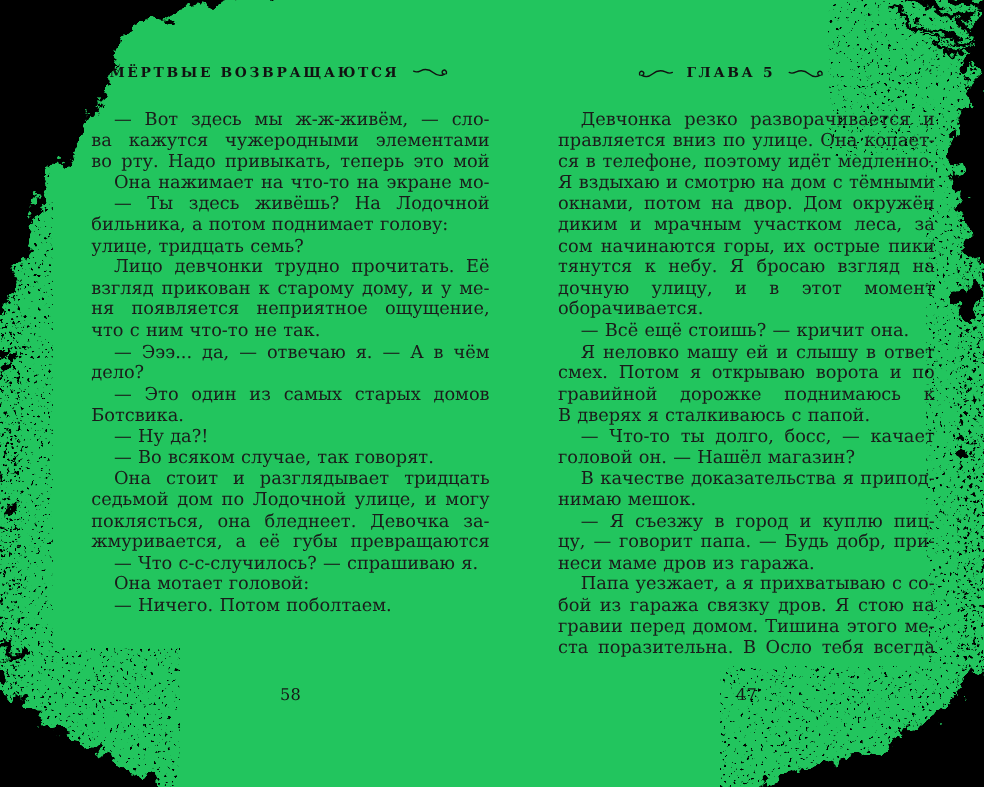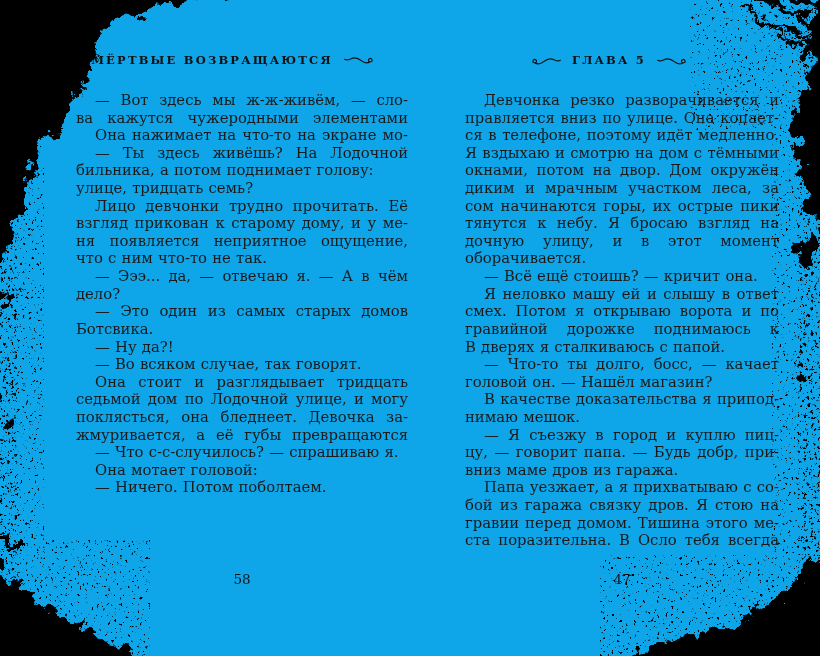--- a/index.html
+++ b/index.html
@@ -7,21 +7,21 @@
     padding: 0;
     width: 820px;
     height: 656px;
     overflow: hidden;
     background: #ffffff;
   }
   .spread {
     position: relative;
     width: 820px;
     height: 656px;
-    background: #0ea5e9;
+    background: #22c55e;
     font-family: "DejaVu Serif", "Liberation Serif", serif;
     color: #1b1b1b;
   }
   .page { position: absolute; top: 0; height: 656px; }
   .page.left  { left: 76px;  width: 332px; }
   .page.right { left: 465px; width: 314px; }
 
   .running-header {
     position: absolute;
     top: 53px; left: 0; right: 0;
@@ -79,20 +79,21 @@
       <span>МЁРТВЫЕ ВОЗВРАЩАЮТСЯ</span>
       <svg class="ornament" width="32" height="12" viewBox="0 0 34 12">
         <g transform="scale(-1,1) translate(-34,0)">
           <path d="M3.2,7.4 C2.6,5.2 4.4,3.6 6,4.6 C7.6,5.6 7.1,7.9 5.2,8 C8.6,9.8 11.6,9.2 14.6,6.7 C18.2,3.7 22.4,3.1 26,4.9 C28.4,6.1 30.4,6.3 32.2,5.3" fill="none" stroke="#111" stroke-width="1.25" stroke-linecap="round"></path>
         </g>
       </svg>
     </header>
     <div class="text-block">
         <div class="line indent just">— Вот здесь мы ж-ж-живём, — сло-</div>
         <div class="line just">ва кажутся чужеродными элементами</div>
+        <div class="line just">во рту. Надо привыкать, теперь это мой</div>
         <div class="line indent just">Она нажимает на что-то на экране мо-</div>
         <div class="line indent just">— Ты здесь живёшь? На Лодочной</div>
         <div class="line">бильника, а потом поднимает голову:</div>
         <div class="line">улице, тридцать семь?</div>
         <div class="line indent just">Лицо девчонки трудно прочитать. Её</div>
         <div class="line just">взгляд прикован к старому дому, и у ме-</div>
         <div class="line just">ня появляется неприятное ощущение,</div>
         <div class="line">что с ним что-то не так.</div>
         <div class="line indent just">— Эээ... да, — отвечаю я. — А в чём</div>
         <div class="line">дело?</div>
@@ -138,21 +139,21 @@
         <div class="line indent just">Я неловко машу ей и слышу в ответ</div>
         <div class="line just">смех. Потом я открываю ворота и по</div>
         <div class="line just">гравийной дорожке поднимаюсь к дому.</div>
         <div class="line">В дверях я сталкиваюсь с папой.</div>
         <div class="line indent just">— Что-то ты долго, босс, — качает</div>
         <div class="line">головой он. — Нашёл магазин?</div>
         <div class="line indent just">В качестве доказательства я припод-</div>
         <div class="line">нимаю мешок.</div>
         <div class="line indent just">— Я съезжу в город и куплю пиц-</div>
         <div class="line just">цу, — говорит папа. — Будь добр, при-</div>
-        <div class="line">вниз маме дров из гаража.</div>
+        <div class="line">неси маме дров из гаража.</div>
         <div class="line indent just">Папа уезжает, а я прихватываю с со-</div>
         <div class="line just">бой из гаража связку дров. Я стою на</div>
         <div class="line just">гравии перед домом. Тишина этого ме-</div>
         <div class="line just">ста поразительна. В Осло тебя всегда</div>
       </div>
     <div class="page-number">47</div>
   </section>
 
   <svg class="grunge" width="820" height="656" viewBox="0 0 820 656" aria-hidden="true">
     <defs>

